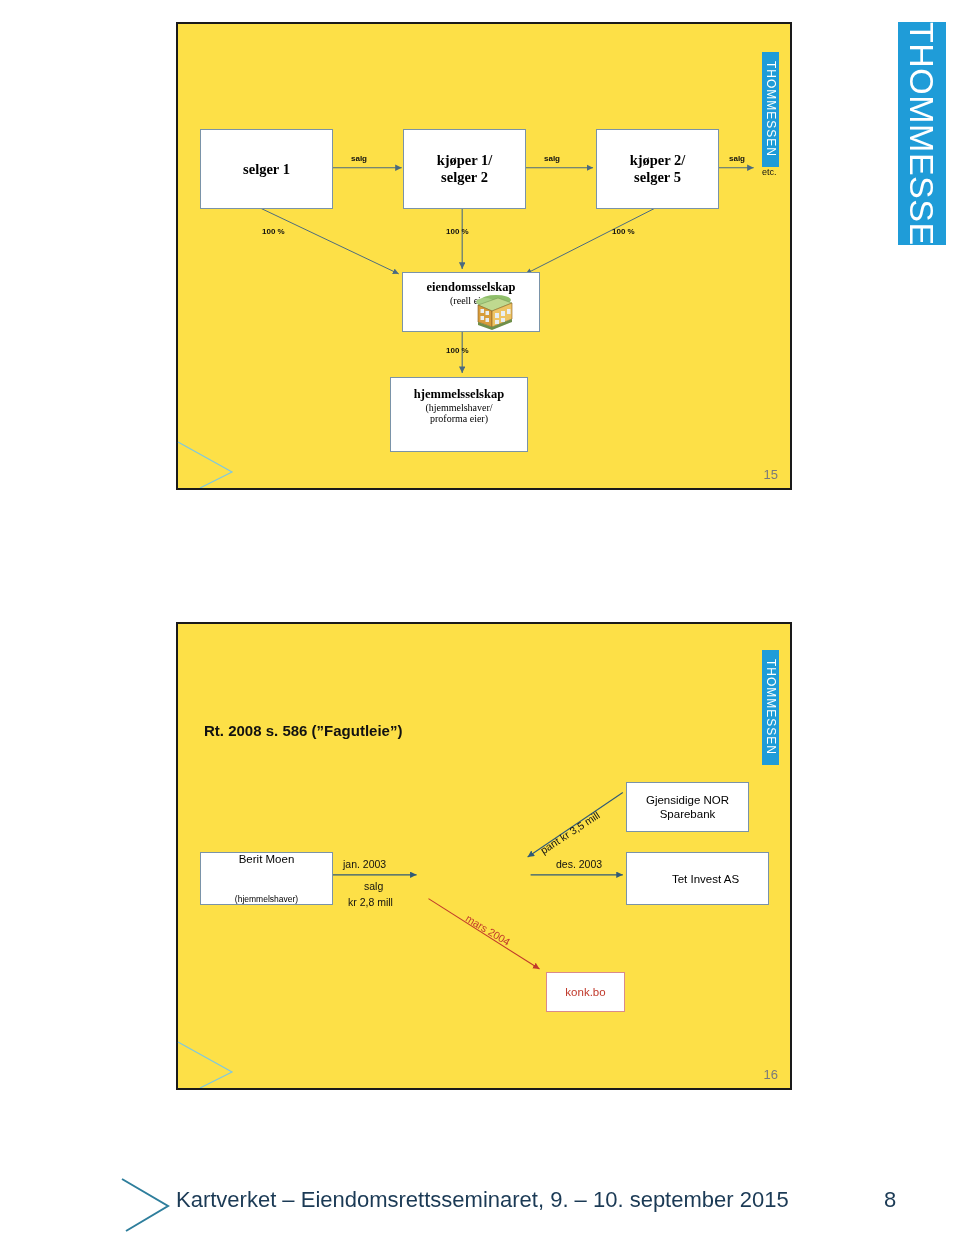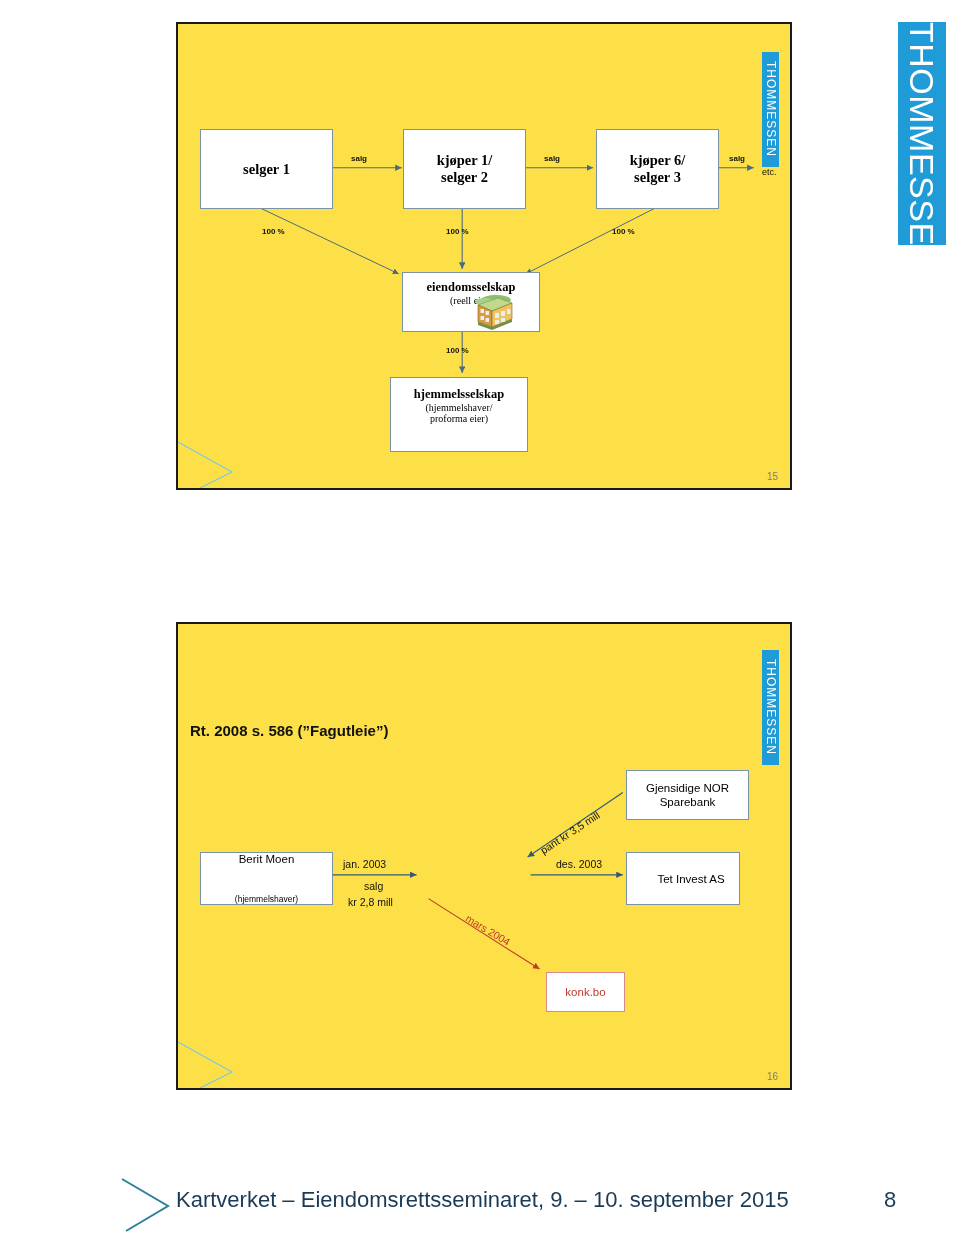--- a/index.html
+++ b/index.html
@@ -24,21 +24,21 @@
 
   .slide-body{position:absolute;left:0;top:0;width:100%;height:100%;}
 
   
   .chev-dec{position:absolute;left:-2px;bottom:0px;width:90px;height:60px;}
   .chev-dec svg{display:block;}
 
   
   .slide-num{
     position:absolute;right:12px;bottom:6px;
-    font-size:10px;color:#7a7a7a;
+    font-size:13px;color:#7a7a7a;
     font-family:"Liberation Sans", sans-serif;
   }
 
   
   .thom-tab{
     position:absolute;
     background:#1f9cd8;
     color:#ffffff;
     writing-mode:vertical-rl;
     text-orientation:mixed;
@@ -91,21 +91,21 @@
     color:#111111;
     white-space:nowrap;
   }
   .lbl16.red{color:#c0392b;}
 
   
   .arrows{position:absolute;left:0;top:0;width:100%;height:100%;overflow:visible;}
 
   
   .s16-title{
-    position:absolute;left:12px;top:98px;
+    position:absolute;left:26px;top:98px;
     font-family:"Liberation Sans", sans-serif;
     font-size:15px;font-weight:bold;color:#111111;
     white-space:nowrap;
   }
 
   
   .house{position:absolute;width:42px;height:38px;}
 
   
   .footer{
@@ -156,22 +156,22 @@
       <div class="dbox serif s15box" style="left:22px;top:105px;width:133px;height:80px;">
         <span class="t1">selger 1</span>
       </div>
 
       <div class="dbox serif s15box" style="left:225px;top:105px;width:123px;height:80px;">
         <span class="t1">kjøper 1/</span>
         <span class="t1">selger 2</span>
       </div>
 
       <div class="dbox serif s15box" style="left:418px;top:105px;width:123px;height:80px;">
-        <span class="t1">kjøper 6/</span>
-        <span class="t1">selger 3</span>
+        <span class="t1">kjøper 2/</span>
+        <span class="t1">selger 5</span>
       </div>
 
       <div class="lbl" style="left:173px;top:130px;">salg</div>
       <div class="lbl" style="left:366px;top:130px;">salg</div>
       <div class="lbl" style="left:551px;top:130px;">salg</div>
       <div class="lbl norm" style="left:584px;top:143px;font-size:9px;">etc.</div>
 
       <div class="lbl" style="left:84px;top:203px;">100 %</div>
       <div class="lbl" style="left:268px;top:203px;">100 %</div>
       <div class="lbl" style="left:434px;top:203px;">100 %</div>
@@ -242,25 +242,25 @@
 
         <line x1="252" y1="277" x2="364" y2="348" stroke="#c0392b" stroke-width="1.1" marker-end="url(#ah16r)"></line>
       </svg>
 
       <div class="dbox" style="left:22px;top:228px;width:133px;height:53px;justify-content:space-between;">
         <span style="font-size:11.5px;">Berit Moen</span>
         <span style="font-size:8.5px;">(hjemmelshaver)</span>
       </div>
 
 
-      <div class="dbox" style="left:448px;top:228px;width:114px;height:53px;padding-left:16px;">
+      <div class="dbox" style="left:448px;top:228px;width:143px;height:53px;padding-left:16px;">
         <span style="font-size:11.5px;">Tet Invest AS</span>
       </div>
 
-      <div class="dbox" style="left:448px;top:146px;width:123px;height:50px;">
+      <div class="dbox" style="left:448px;top:158px;width:123px;height:50px;">
         <span style="font-size:11.5px;line-height:14px;">Gjensidige NOR</span>
         <span style="font-size:11.5px;line-height:14px;">Sparebank</span>
       </div>
 
       <div class="dbox" style="left:368px;top:348px;width:79px;height:40px;border-color:#d98b8b;">
         <span style="font-size:11.5px;color:#c0392b;">konk.bo</span>
       </div>
 
       <div class="lbl16" style="left:165px;top:234px;">jan. 2003</div>
       <div class="lbl16" style="left:186px;top:256px;">salg</div>

